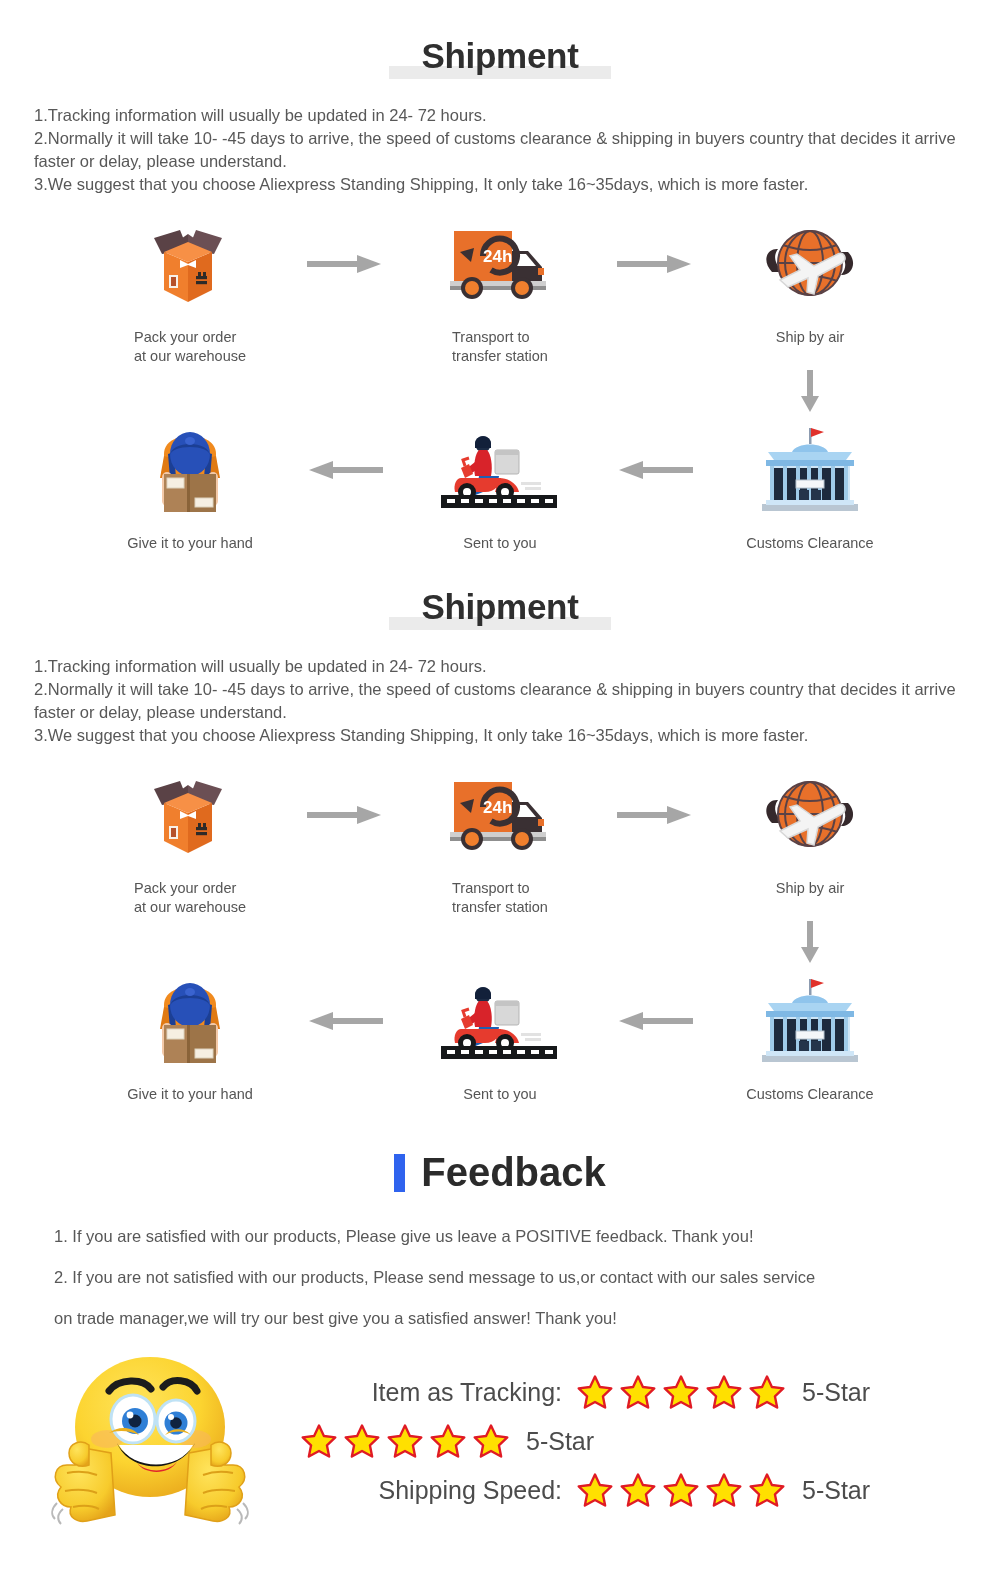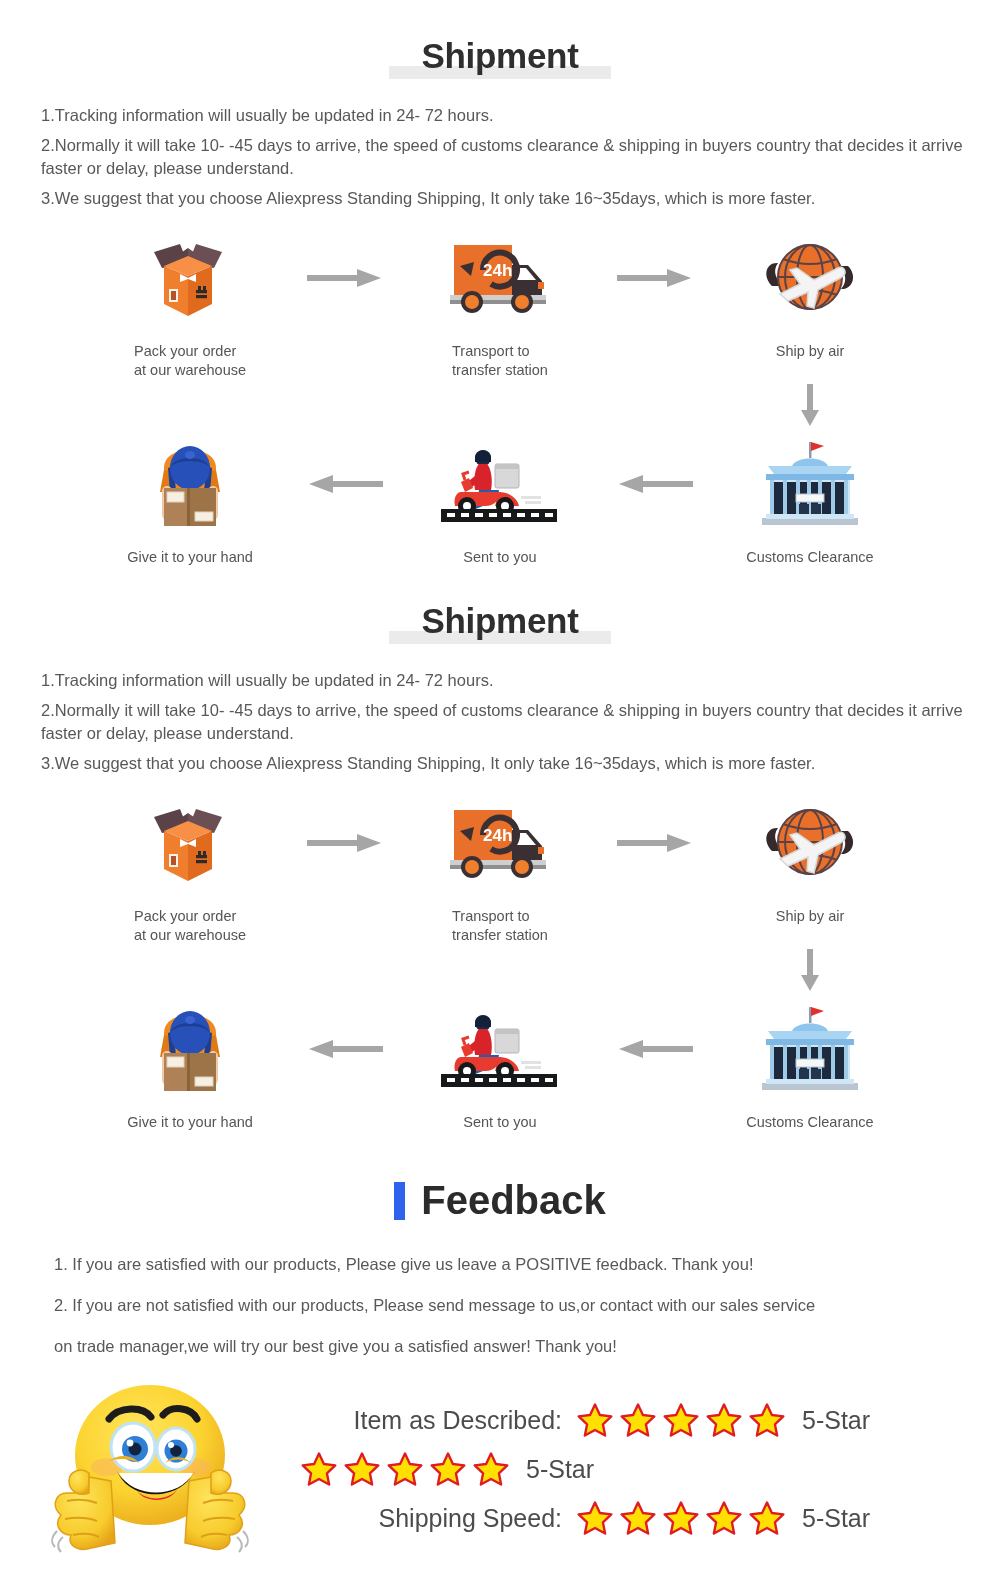--- a/index.html
+++ b/index.html
@@ -19,21 +19,21 @@
   .section-title{
     position:relative;z-index:1;display:inline-block;
     font-size:35px;font-weight:bold;color:#2f2f2f;letter-spacing:-0.3px;
     line-height:60px;
   }
 
   
   .ship-text{
     margin:0 28px 0 34px;font-size:16.5px;line-height:23px;color:#585858;
   }
-  .ship-text p{margin:7px;}
+  .ship-text p{margin:0;}
 
   
   .flow-row{display:flex;align-items:flex-start;justify-content:center;}
   .flow-cell{
     width:200px;display:flex;flex-direction:column;align-items:center;
   }
   .flow-art{height:100px;display:flex;align-items:center;justify-content:center;}
   .flow-label{
     margin-top:14px;font-size:14.5px;line-height:19px;color:#555;text-align:left;
   }
@@ -615,21 +615,21 @@
               <path d="M198 156 C204 162 204 168 200 172"></path>
               <path d="M192 162 C198 167 198 173 194 177"></path>
             </g>
           </g>
         </svg>
       </div>
 
       <div class="rating-rows">
 
         <div class="rating-row">
-          <div class="rating-label">Item as Described:</div>
+          <div class="rating-label">Item as Tracking:</div>
           <div class="stars">
             <svg width="38" height="38" viewBox="0 0 24 24">
                 <path d="M12 1.6l3.1 6.6 7.2.9-5.3 5 1.4 7.1L12 17.7 5.6 21.2 7 14.1 1.7 9.1l7.2-.9z" fill="#FFE000" stroke="#E01B24" stroke-width="1.5" stroke-linejoin="round"></path>
               </svg>
             <svg width="38" height="38" viewBox="0 0 24 24">
                 <path d="M12 1.6l3.1 6.6 7.2.9-5.3 5 1.4 7.1L12 17.7 5.6 21.2 7 14.1 1.7 9.1l7.2-.9z" fill="#FFE000" stroke="#E01B24" stroke-width="1.5" stroke-linejoin="round"></path>
               </svg>
             <svg width="38" height="38" viewBox="0 0 24 24">
                 <path d="M12 1.6l3.1 6.6 7.2.9-5.3 5 1.4 7.1L12 17.7 5.6 21.2 7 14.1 1.7 9.1l7.2-.9z" fill="#FFE000" stroke="#E01B24" stroke-width="1.5" stroke-linejoin="round"></path>
               </svg>

